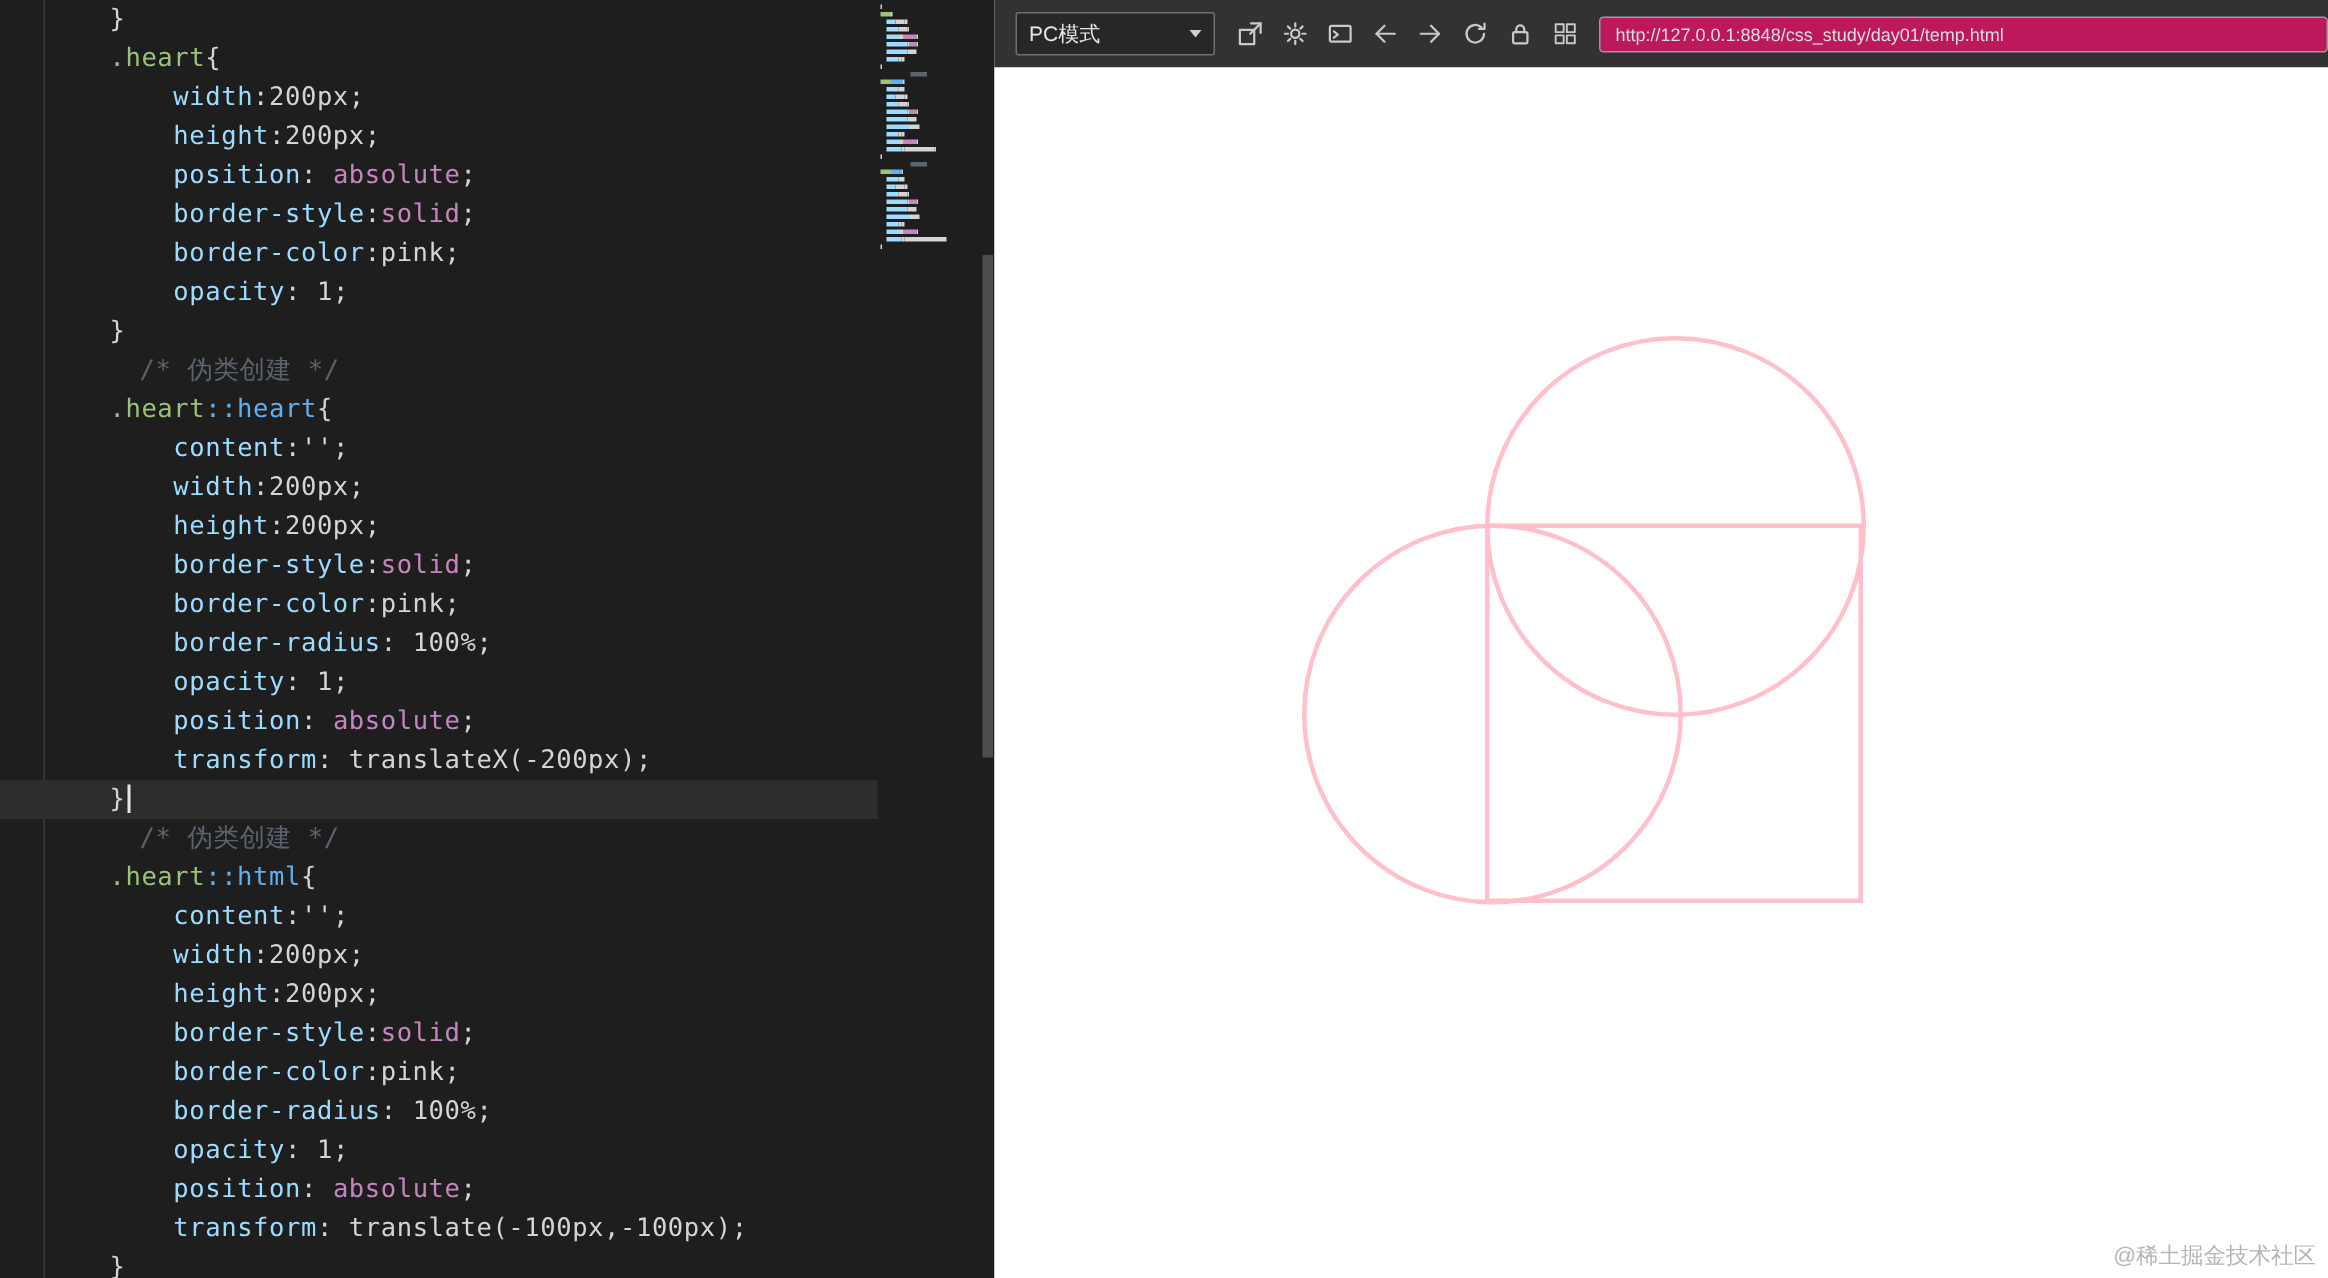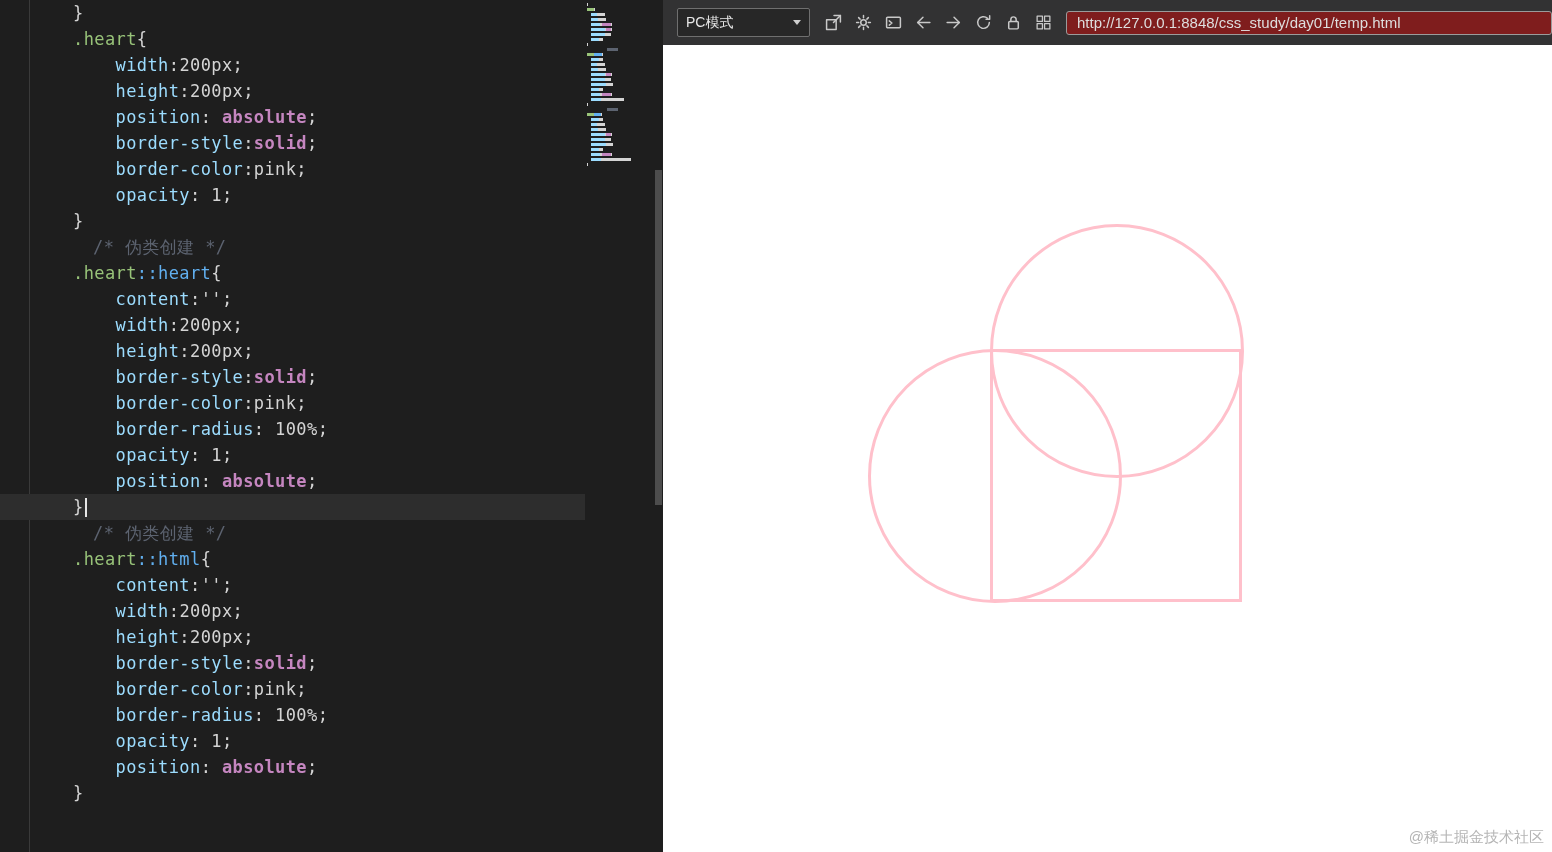--- a/index.html
+++ b/index.html
@@ -10,21 +10,21 @@
   .editor { position:absolute; left:0; top:0; width:663px; height:852px; background:var(--editor_bg,#1e1e1e); }
   .indent-guide { position:absolute; left:29px; top:0; width:1px; height:852px; background:#3a3a3a; }
   .code { position:absolute; left:0; top:0; width:585px; }
   .line { height:26px; line-height:26px; padding-left:73px; font-size:17px; letter-spacing:0.4px;
           white-space:pre; color:var(--punct,#d4d4d4); width:585px; }
   .line.current { background:var(--current_line_bg,#2d2d2d); }
   .tk-punct   { color:var(--punct,#d4d4d4); }
   .tk-selector{ color:var(--selector,#98c379); }
   .tk-pseudo  { color:var(--pseudo,#61afef); }
   .tk-prop    { color:var(--prop,#9cdcfe); }
-  .tk-keyword { color:var(--keyword,#c586c0);font-weight:bold; }
+  .tk-keyword { color:var(--keyword,#c586c0); }
   .tk-value   { color:var(--value,#d4d4d4); }
   .tk-comment { color:var(--comment,#5c6370);margin-left:20px; }
   .cursor { display:inline-block; width:2px; height:19px; background:#e6e6e6; vertical-align:-4px; margin-left:1px; }
 
   .minimap { position:absolute; left:587px; top:2px; width:66px; }
   .mm-row { height:5px; white-space:nowrap; font-size:0; }
   .mm-seg { display:inline-block; height:2.6px; margin-top:1px; background:currentColor; vertical-align:top; }
   .scroll-thumb { position:absolute; left:655px; top:170px; width:7px; height:335px; background:#4d4d4d; }
 
   
@@ -32,22 +32,22 @@
   .toolbar { position:absolute; left:0; top:0; width:889px; height:45px; background:var(--toolbar_bg,#323233);
              display:flex; align-items:center; font-family:"Liberation Sans", sans-serif; }
   .mode-select { margin-left:14px; width:133px; height:29px; background:#272727; border:1px solid #6f6f6f;
                  border-radius:2px; display:flex; align-items:center; justify-content:space-between;
                  padding:0 8px; color:#e6e6e6; font-size:14px; cursor:default; flex:0 0 auto; }
   .caret-down { width:0; height:0; border-left:4px solid transparent; border-right:4px solid transparent;
                 border-top:5px solid #cfcfcf; }
   .tb-icons { display:flex; align-items:center; margin-left:8px; flex:0 0 auto; }
   .tb-btn { width:30px; height:30px; display:flex; align-items:center; justify-content:center; cursor:pointer; }
   .tb-btn svg { stroke:#c9c9c9; fill:none; stroke-width:1.4; stroke-linecap:round; stroke-linejoin:round; }
-  .url-input { flex:1 1 auto; height:24px; margin-left:8px; background:#7f1d1d; border:1px solid #9b9b9b;
-               border-radius:3px; color:#dedede; font-size:15px; padding:0 10px; outline:none;
+  .url-input { flex:1 1 auto; height:24px; margin-left:8px; background:#be185d; border:1px solid #9b9b9b;
+               border-radius:3px; color:#dedede; font-size:12px; padding:0 10px; outline:none;
                font-family:"Liberation Sans", sans-serif; }
 
   .viewport { position:absolute; left:0; top:45px; width:889px; height:807px; background:#ffffff; }
   .heart-square      { position:absolute; left:327px; top:304px; width:252px; height:253px; border:3px solid var(--pink,#ffc0cb); }
   .heart-circle-top  { position:absolute; left:327px; top:179px; width:254px; height:254px; border:3px solid var(--pink,#ffc0cb); border-radius:50%; }
   .heart-circle-left { position:absolute; left:205px; top:304px; width:254px; height:254px; border:3px solid var(--pink,#ffc0cb); border-radius:50%; }
   .watermark { position:absolute; right:8px; bottom:5px; color:var(--watermark,#b5b5b5); font-size:15px;
                font-family:"Liberation Sans", sans-serif; }
 </style>
 </head>
@@ -68,31 +68,33 @@
       <div class="line"><span class="tk-comment">/* 伪类创建 */</span></div>
       <div class="line"><span class="tk-selector">.heart</span><span class="tk-pseudo">::heart</span><span class="tk-punct">{</span></div>
       <div class="line"><span class="tk-punct">    </span><span class="tk-prop">content</span><span class="tk-punct">:</span><span class="tk-value">''</span><span class="tk-punct">;</span></div>
       <div class="line"><span class="tk-punct">    </span><span class="tk-prop">width</span><span class="tk-punct">:</span><span class="tk-value">200px</span><span class="tk-punct">;</span></div>
       <div class="line"><span class="tk-punct">    </span><span class="tk-prop">height</span><span class="tk-punct">:</span><span class="tk-value">200px</span><span class="tk-punct">;</span></div>
       <div class="line"><span class="tk-punct">    </span><span class="tk-prop">border-style</span><span class="tk-punct">:</span><span class="tk-keyword">solid</span><span class="tk-punct">;</span></div>
       <div class="line"><span class="tk-punct">    </span><span class="tk-prop">border-color</span><span class="tk-punct">:</span><span class="tk-value">pink</span><span class="tk-punct">;</span></div>
       <div class="line"><span class="tk-punct">    </span><span class="tk-prop">border-radius</span><span class="tk-punct">: </span><span class="tk-value">100%</span><span class="tk-punct">;</span></div>
       <div class="line"><span class="tk-punct">    </span><span class="tk-prop">opacity</span><span class="tk-punct">: </span><span class="tk-value">1</span><span class="tk-punct">;</span></div>
       <div class="line"><span class="tk-punct">    </span><span class="tk-prop">position</span><span class="tk-punct">: </span><span class="tk-keyword">absolute</span><span class="tk-punct">;</span></div>
+      <div class="line"><span class="tk-punct">    </span><span class="tk-prop">transform</span><span class="tk-punct">: </span><span class="tk-value">translateX(-200px)</span><span class="tk-punct">;</span></div>
       <div class="line current"><span class="tk-punct">}</span><span class="cursor"></span></div>
       <div class="line"><span class="tk-comment">/* 伪类创建 */</span></div>
       <div class="line"><span class="tk-selector">.heart</span><span class="tk-pseudo">::html</span><span class="tk-punct">{</span></div>
       <div class="line"><span class="tk-punct">    </span><span class="tk-prop">content</span><span class="tk-punct">:</span><span class="tk-value">''</span><span class="tk-punct">;</span></div>
       <div class="line"><span class="tk-punct">    </span><span class="tk-prop">width</span><span class="tk-punct">:</span><span class="tk-value">200px</span><span class="tk-punct">;</span></div>
       <div class="line"><span class="tk-punct">    </span><span class="tk-prop">height</span><span class="tk-punct">:</span><span class="tk-value">200px</span><span class="tk-punct">;</span></div>
       <div class="line"><span class="tk-punct">    </span><span class="tk-prop">border-style</span><span class="tk-punct">:</span><span class="tk-keyword">solid</span><span class="tk-punct">;</span></div>
       <div class="line"><span class="tk-punct">    </span><span class="tk-prop">border-color</span><span class="tk-punct">:</span><span class="tk-value">pink</span><span class="tk-punct">;</span></div>
       <div class="line"><span class="tk-punct">    </span><span class="tk-prop">border-radius</span><span class="tk-punct">: </span><span class="tk-value">100%</span><span class="tk-punct">;</span></div>
       <div class="line"><span class="tk-punct">    </span><span class="tk-prop">opacity</span><span class="tk-punct">: </span><span class="tk-value">1</span><span class="tk-punct">;</span></div>
       <div class="line"><span class="tk-punct">    </span><span class="tk-prop">position</span><span class="tk-punct">: </span><span class="tk-keyword">absolute</span><span class="tk-punct">;</span></div>
+      <div class="line"><span class="tk-punct">    </span><span class="tk-prop">transform</span><span class="tk-punct">: </span><span class="tk-value">translate(-100px,-100px)</span><span class="tk-punct">;</span></div>
       <div class="line"><span class="tk-punct">}</span></div>
     </div>
   <div class="minimap">
       <div class="mm-row"><span class="mm-seg tk-punct" style="width: 1.1px;"></span></div>
       <div class="mm-row"><span class="mm-seg tk-selector" style="width: 6.6px;"></span><span class="mm-seg tk-punct" style="width: 1.1px;"></span></div>
       <div class="mm-row"><span class="mm-seg tk-punct" style="width: 4.4px; background: transparent;"></span><span class="mm-seg tk-prop" style="width: 5.5px;"></span><span class="mm-seg tk-punct" style="width: 1.1px;"></span><span class="mm-seg tk-value" style="width: 5.5px;"></span><span class="mm-seg tk-punct" style="width: 1.1px;"></span></div>
       <div class="mm-row"><span class="mm-seg tk-punct" style="width: 4.4px; background: transparent;"></span><span class="mm-seg tk-prop" style="width: 6.6px;"></span><span class="mm-seg tk-punct" style="width: 1.1px;"></span><span class="mm-seg tk-value" style="width: 5.5px;"></span><span class="mm-seg tk-punct" style="width: 1.1px;"></span></div>
       <div class="mm-row"><span class="mm-seg tk-punct" style="width: 4.4px; background: transparent;"></span><span class="mm-seg tk-prop" style="width: 8.8px;"></span><span class="mm-seg tk-punct" style="width: 2.2px;"></span><span class="mm-seg tk-keyword" style="width: 8.8px;"></span><span class="mm-seg tk-punct" style="width: 1.1px;"></span></div>
       <div class="mm-row"><span class="mm-seg tk-punct" style="width: 4.4px; background: transparent;"></span><span class="mm-seg tk-prop" style="width: 13.2px;"></span><span class="mm-seg tk-punct" style="width: 1.1px;"></span><span class="mm-seg tk-keyword" style="width: 5.5px;"></span><span class="mm-seg tk-punct" style="width: 1.1px;"></span></div>
       <div class="mm-row"><span class="mm-seg tk-punct" style="width: 4.4px; background: transparent;"></span><span class="mm-seg tk-prop" style="width: 13.2px;"></span><span class="mm-seg tk-punct" style="width: 1.1px;"></span><span class="mm-seg tk-value" style="width: 4.4px;"></span><span class="mm-seg tk-punct" style="width: 1.1px;"></span></div>

